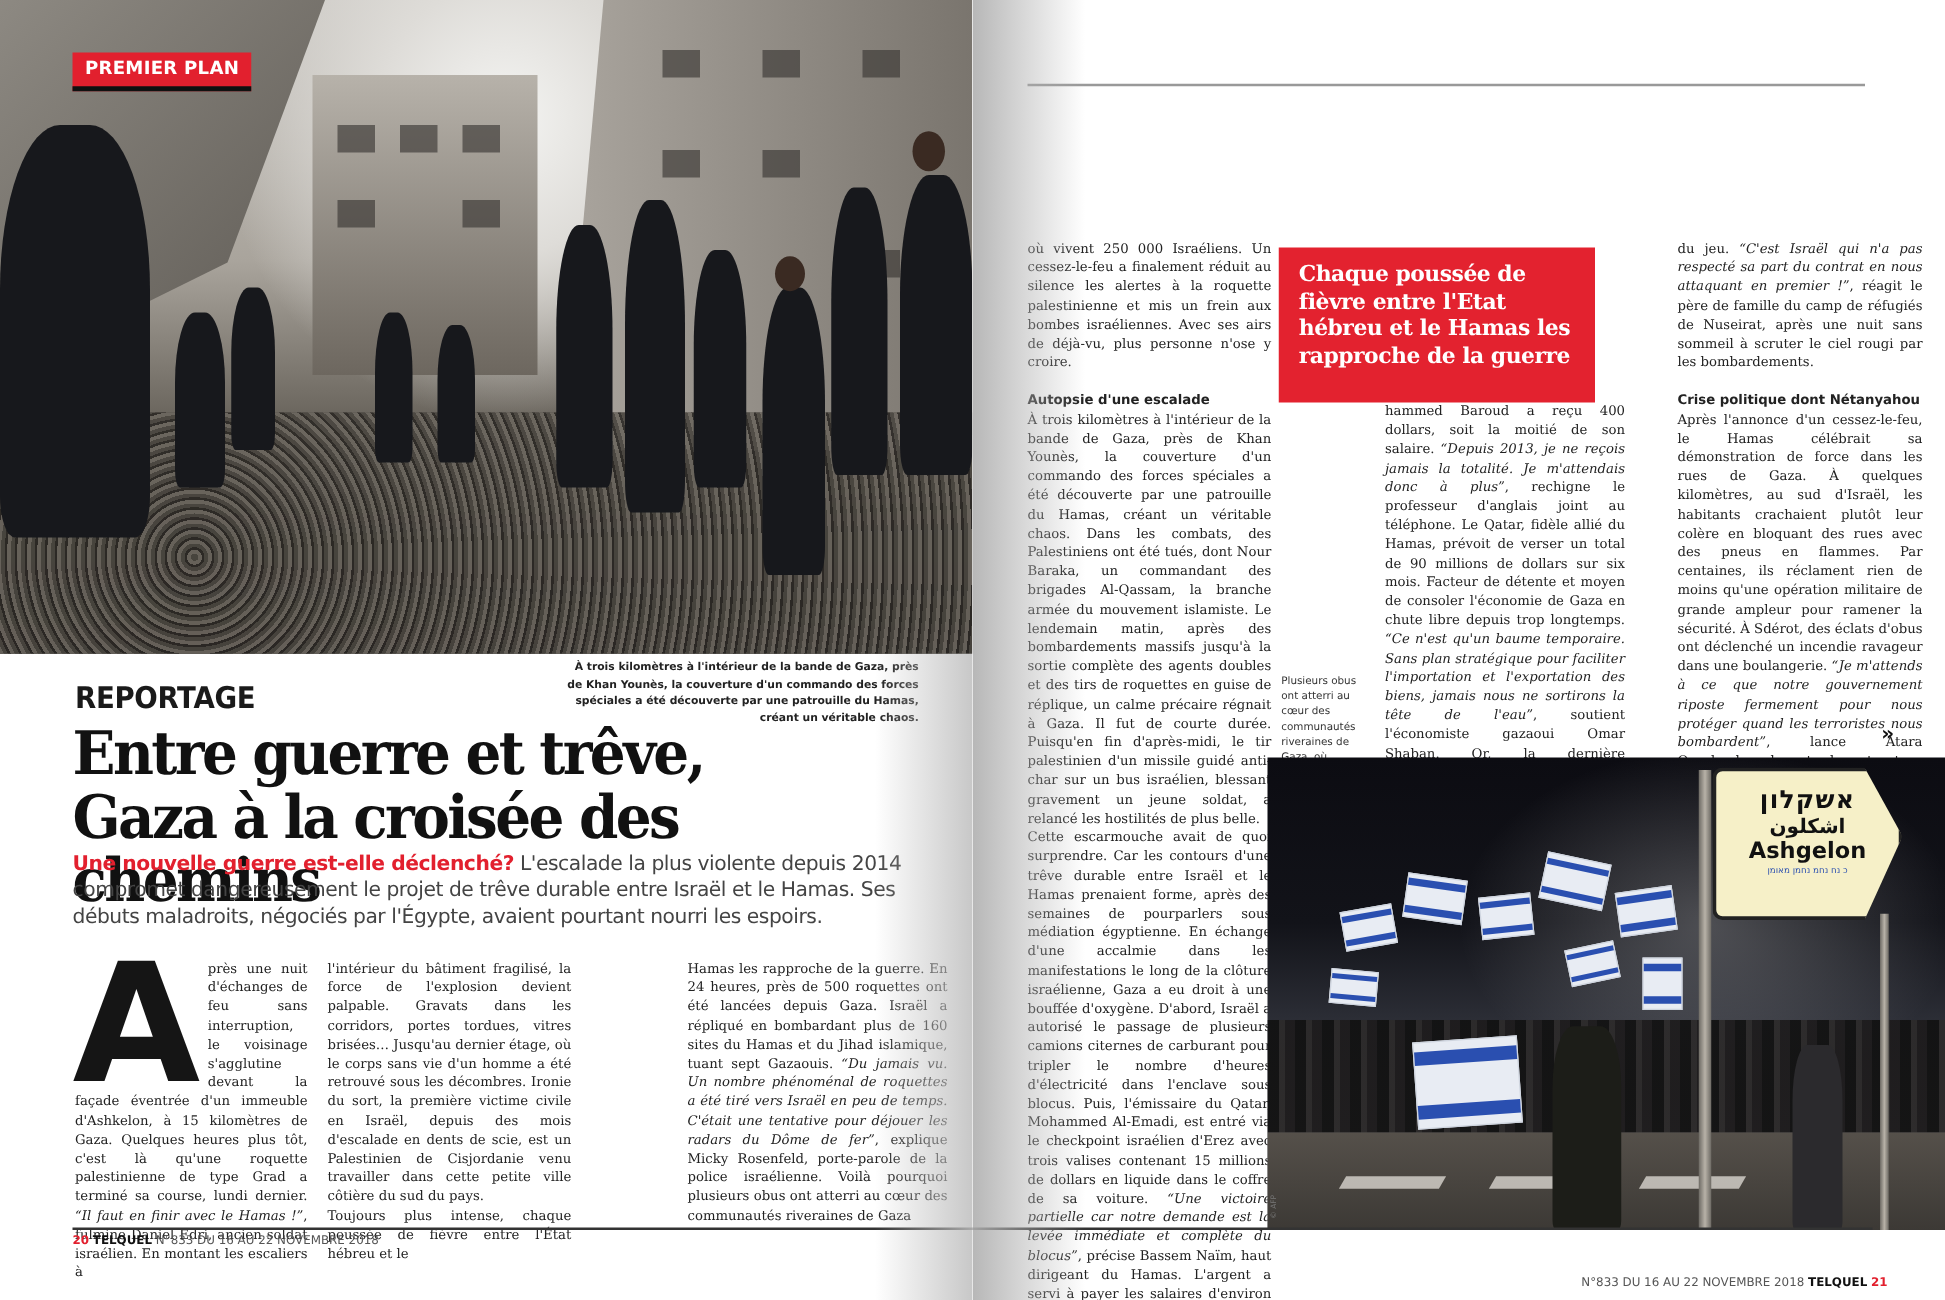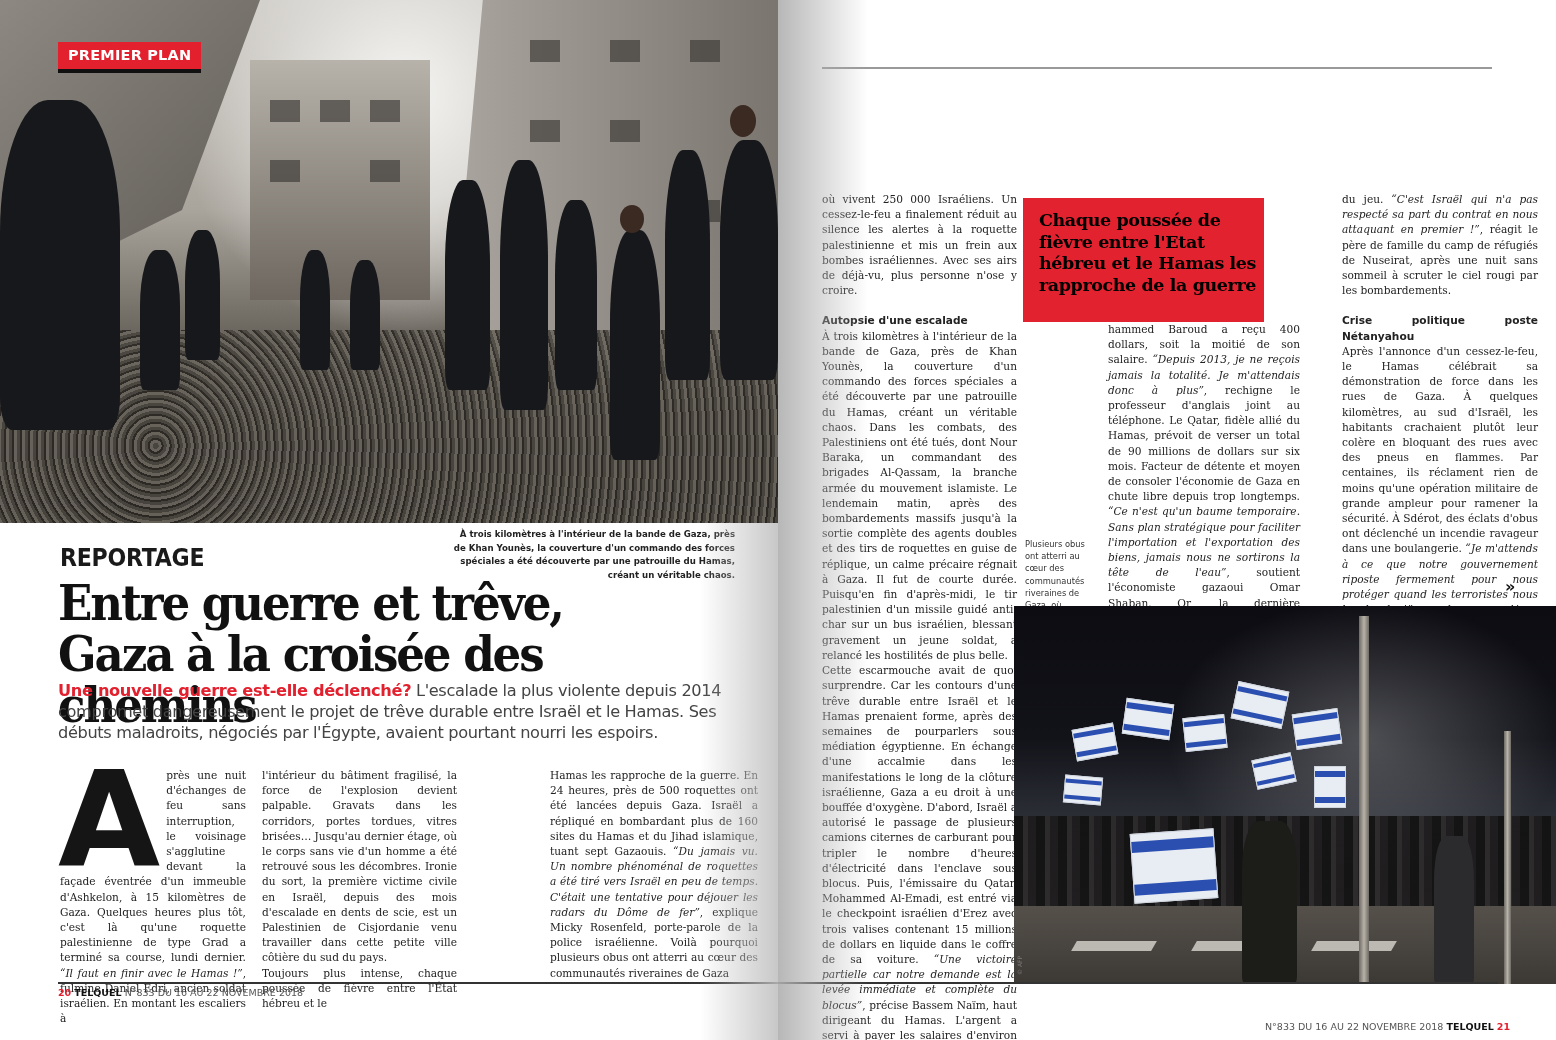--- a/index.html
+++ b/index.html
@@ -44,21 +44,21 @@
   .col .sub { font-family:"DejaVu Sans", sans-serif; font-weight:bold; font-size:10.6px; color:#222; display:block; }
   .dropcap { float:left; font-family:"DejaVu Sans", sans-serif; font-weight:bold; font-size:132px; line-height:104px; height:106px; margin:0 6px 0 -2px; color:#151515; }
 
   .footer-rule { position:absolute; height:2px; background:#333; }
   .folio { position:absolute; font-family:"DejaVu Sans", sans-serif; font-size:9.5px; color:#555; white-space:nowrap; }
   .folio .num { color:#e2202e; font-weight:bold; }
   .folio .mag { color:#111; font-weight:bold; }
 
   .top-rule { position:absolute; left:44px; top:67px; width:670px; height:2px; background:#999; }
 
-  .pullquote { position:absolute; left:245px; top:198px; width:225px; height:112px; background:#e3222f; color:#000000; font-family:"DejaVu Serif", serif; font-weight:bold; font-size:17.5px; line-height:21.5px; padding:12px 0 0 16px; letter-spacing:-.4px; }
+  .pullquote { position:absolute; left:245px; top:198px; width:225px; height:112px; background:#e3222f; color:#ffffff; font-family:"DejaVu Serif", serif; font-weight:bold; font-size:17.5px; line-height:21.5px; padding:12px 12px 0 16px; letter-spacing:-.4px; }
 
   .sidecap { position:absolute; left:247px; top:538px; width:64px; font-family:"DejaVu Sans", sans-serif; font-size:8.3px; line-height:12.2px; color:#333; }
 
   .photo2 { position:absolute; left:236px; top:606px; width:542px; height:378px; overflow:hidden; background:
      radial-gradient(ellipse at 65% 35%, rgba(255,255,255,.25), rgba(0,0,0,0) 40%),
      linear-gradient(to bottom,#0c0c12 0%,#121319 35%,#2b2d35 55%,#3d3c40 75%,#555453 100%); }
   .flag { position:absolute; background:#e8ecf3; border:1px solid #cfd5df; }
   .flag::before, .flag::after { content:""; position:absolute; left:0; right:0; height:16%; background:#2a4fb0; }
   .flag::before { top:10%; } .flag::after { bottom:10%; }
   .crowd { position:absolute; left:0; top:210px; width:542px; height:90px; background:repeating-linear-gradient(90deg,#111 0 9px,#2c2a2a 9px 14px,#1d1b1c 14px 22px); opacity:.92; }
@@ -161,21 +161,21 @@
   <div class="pullquote">Chaque poussée de fièvre entre l'Etat hébreu et le Hamas les rapproche de la guerre</div>
 
   <div class="col" style="left:330px;top:322px;width:192px;">
     <span>hammed Baroud a reçu 400 dollars, soit la moitié de son salaire. </span><i>“Depuis 2013, je ne reçois jamais la totalité. Je m'attendais donc à plus”</i><span>, rechigne le professeur d'anglais joint au téléphone. Le Qatar, fidèle allié du Hamas, prévoit de verser un total de 90 millions de dollars sur six mois. Facteur de détente et moyen de consoler l'économie de Gaza en chute libre depuis trop longtemps. </span><i>“Ce n'est qu'un baume temporaire. Sans plan stratégique pour faciliter l'importation et l'exportation des biens, jamais nous ne sortirons la tête de l'eau”</i><span>, soutient l'économiste gazaoui Omar Shaban. Or, la dernière confrontation, la plus grave depuis la guerre de 2014, pourrait changer les règles</span>
   </div>
 
   <div class="sidecap">Plusieurs obus ont atterri au cœur des communautés riveraines de Gaza, où vivent 250 000 Israéliens.</div>
 
   <div class="col" style="left:564px;top:192px;width:196px;">
     <span>du jeu. </span><i>“C'est Israël qui n'a pas respecté sa part du contrat en nous attaquant en premier !”</i><span>, réagit le père de famille du camp de réfugiés de Nuseirat, après une nuit sans sommeil à scruter le ciel rougi par les bombardements.</span>
-    <span class="sub" style="margin-top:15px;">Crise politique poste Nétanyahou</span>
+    <span class="sub" style="margin-top:15px;">Crise politique dont Nétanyahou</span>
     <span>Après l'annonce d'un cessez-le-feu, le Hamas célébrait sa démonstration de force dans les rues de Gaza. À quelques kilomètres, au sud d'Israël, les habitants crachaient plutôt leur colère en bloquant des rues avec des pneus en flammes. Par centaines, ils réclament rien de moins qu'une opération militaire de grande ampleur pour ramener la sécurité. À Sdérot, des éclats d'obus ont déclenché un incendie ravageur dans une boulangerie. </span><i>“Je m'attends à ce que notre gouvernement riposte fermement pour nous protéger quand les terroristes nous bombardent”</i><span>, lance Atara Orenbuch, devant la structure calcinée. </span><i>“Si j'étais resté en poste, je n'aurais pas pu regar-</i>
   </div>
 
   <div class="more" style="left:727px;top:577px;">»</div>
 
   <div class="photo2">
     <div class="flag" style="left:60px;top:120px;width:40px;height:30px;transform:rotate(-10deg);"></div>
     <div class="flag" style="left:110px;top:95px;width:46px;height:34px;transform:rotate(8deg);"></div>
     <div class="flag" style="left:170px;top:110px;width:40px;height:32px;transform:rotate(-6deg);"></div>
     <div class="flag" style="left:220px;top:80px;width:50px;height:36px;transform:rotate(12deg);"></div>
@@ -188,20 +188,26 @@
     <div class="road"></div>
     <div class="zebra" style="left:60px;"></div>
     <div class="zebra" style="left:180px;"></div>
     <div class="zebra" style="left:300px;"></div>
     <div class="pole" style="left:345px;top:10px;width:10px;height:368px;"></div>
     <div class="pole" style="left:490px;top:125px;width:7px;height:253px;"></div>
     <div class="soldier" style="left:228px;top:215px;width:55px;height:163px;"></div>
     <div class="soldier" style="left:420px;top:230px;width:40px;height:148px;background:#2b2a2d;"></div>
   </div>
 
+  <div class="sign" style="left:592px;top:614px;">
+    <div class="he">אשקלון</div>
+    <div class="ar">اشكلون</div>
+    <div class="en">Ashgelon</div>
+    <div class="small">כ נח נחמ נחמן מאומן</div>
+  </div>
 
   <div class="credit" style="left:238px;top:975px;">© AFP</div>
 
   <div class="footer-rule" style="left:0;top:982px;width:720px;"></div>
   <div class="folio" style="left:487px;top:1021px;">
     <span>N°833 DU 16 AU 22 NOVEMBRE 2018</span>
     <span class="mag">TELQUEL</span>
     <span class="num">21</span>
   </div>
 

